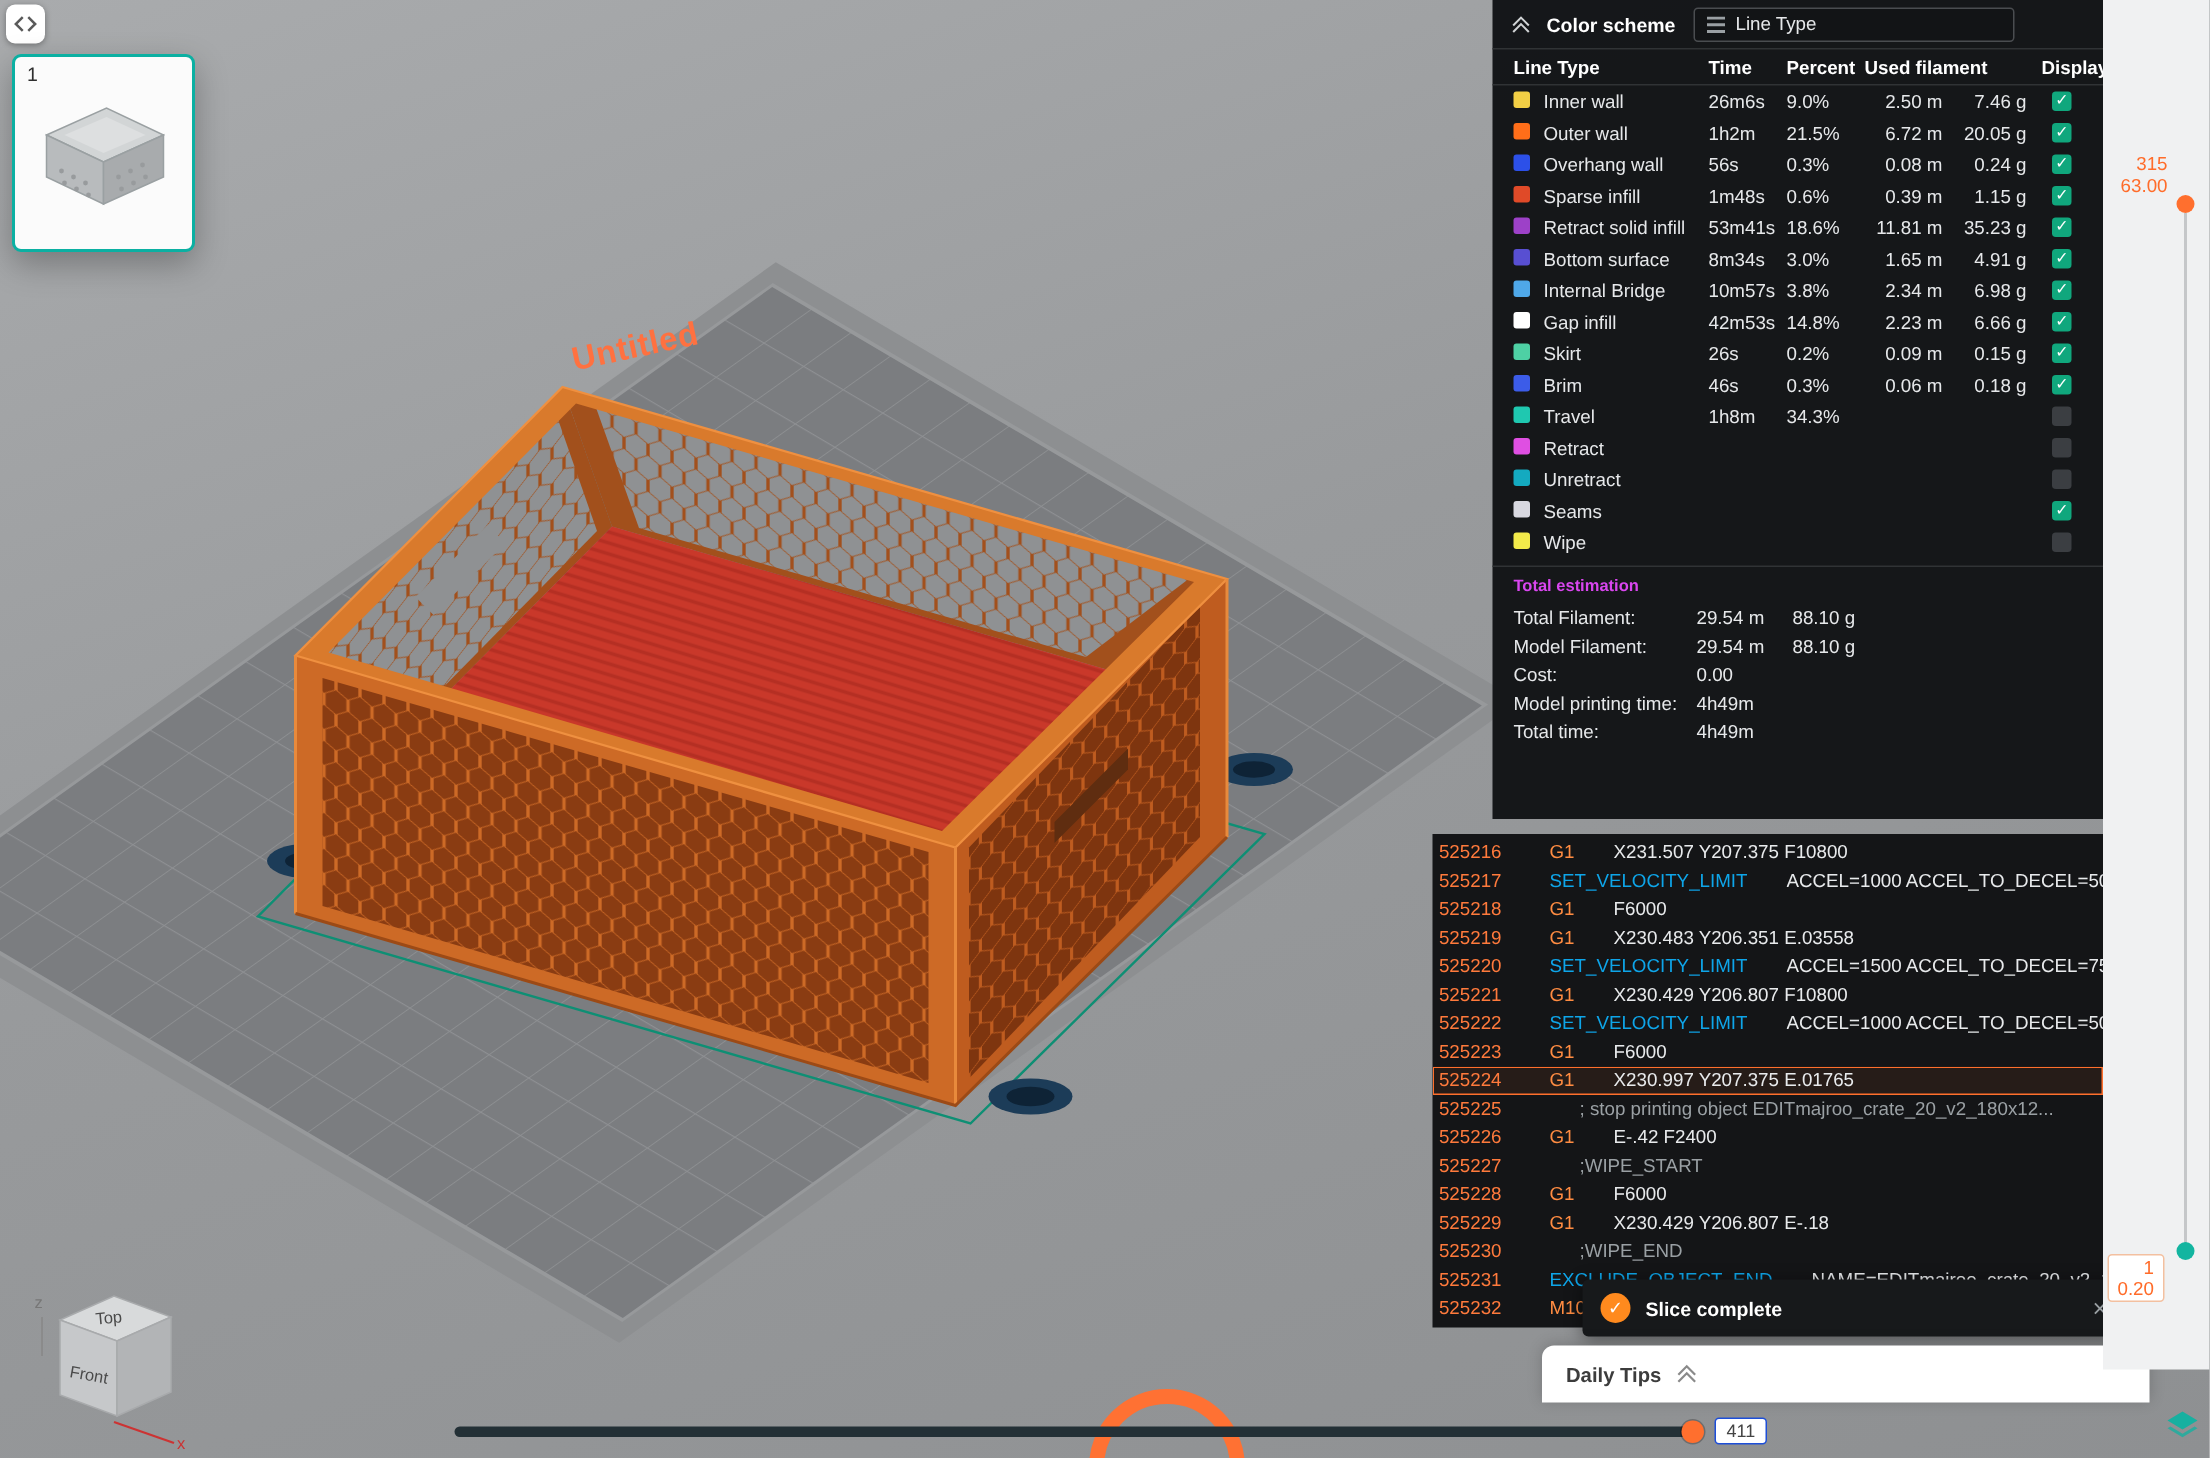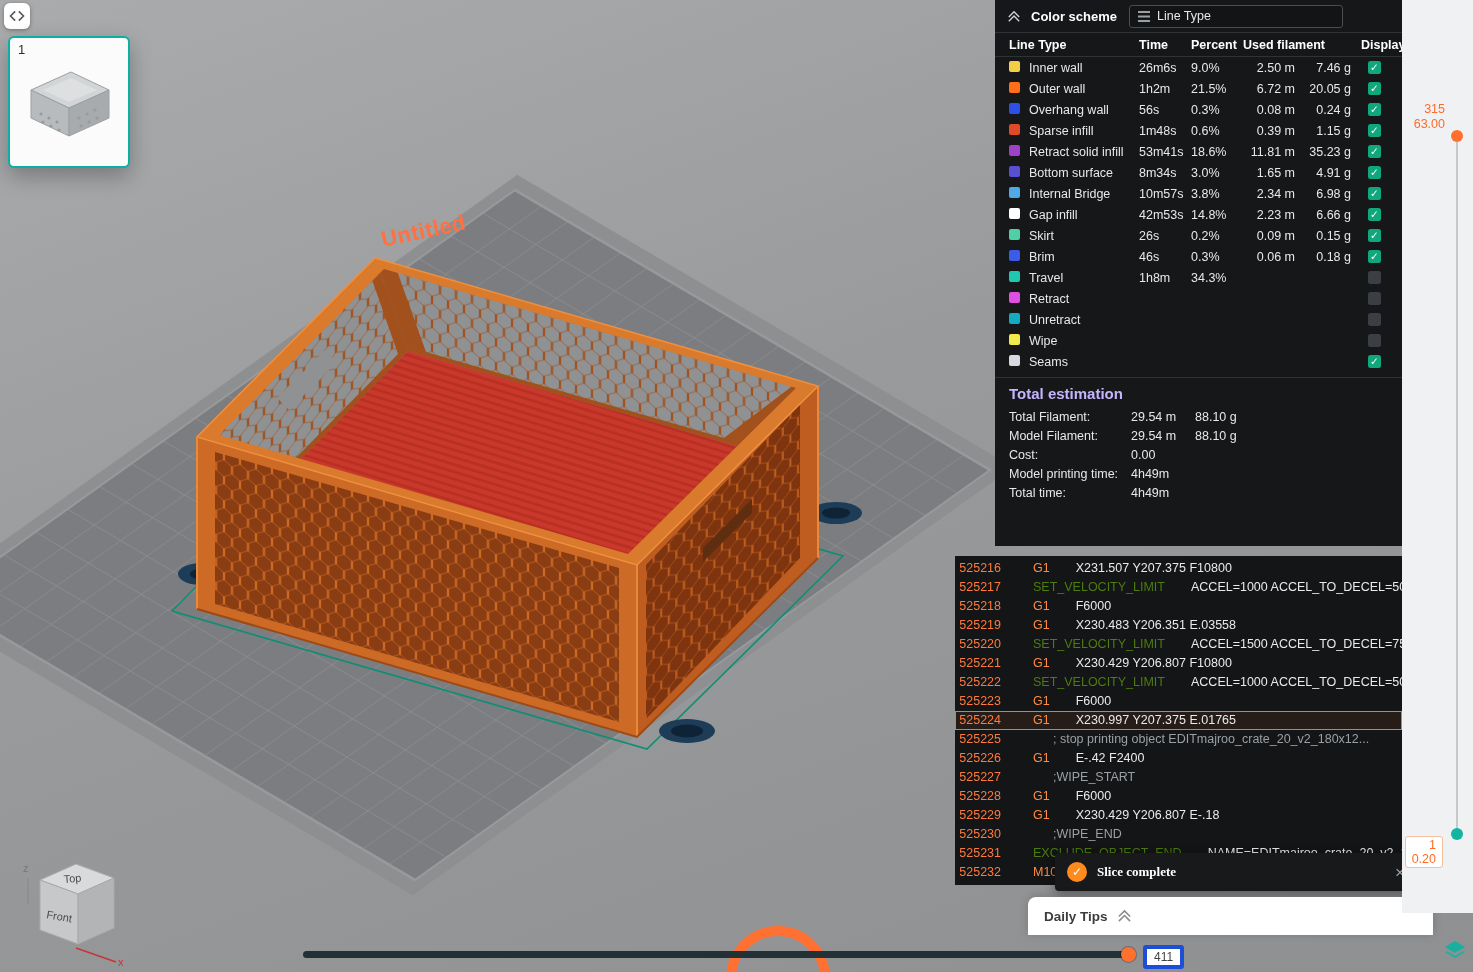--- a/index.html
+++ b/index.html
@@ -32,54 +32,54 @@
   .cols .c-disp{text-align:right;padding-right:4px;}
   .lrow{display:grid;grid-template-columns:20px 110px 52px 50px 62px 56px 1fr;align-items:center;height:21px;
     padding:0 12px 0 14px;}
   .swatch{width:11px;height:11px;border-radius:2px;display:inline-block;}
   .lt-len,.lt-wt{text-align:right;padding-right:8px;}
   .checkwrap{display:flex;justify-content:center;}
   .check{width:13px;height:13px;border-radius:2.5px;display:inline-block;position:relative;cursor:pointer;}
   .check.on{background:#10a77d;}
   .check.on::after{content:"✓";position:absolute;inset:0;color:#fff;font-size:10.5px;line-height:13px;text-align:center;}
   .check.off{background:#3b3e42;}
-  .est-title{font-weight:bold;font-size:15px;color:#c4b5fd;padding:7px 14px 5px;border-top:1px solid #303335;margin-top:5px;}
+  .est-title{font-weight:bold;font-size:11px;color:#d946ef;padding:7px 14px 5px;border-top:1px solid #303335;margin-top:5px;}
   .erow{display:grid;grid-template-columns:122px 64px 1fr;align-items:center;height:19px;padding:0 14px;}
 
   
   .gcode{position:absolute;left:955px;top:556px;width:447px;height:326px;background:rgba(15,17,19,.97);
     padding-top:3px;overflow:hidden;font-size:12.5px;}
   .grow{display:flex;align-items:center;height:19px;line-height:19px;white-space:nowrap;cursor:default;gap:20px;}
   .gnum{width:46px;flex:none;text-align:right;color:#ff7a3c;margin-right:12px;}
   .gcmd{color:#ff8c42;margin-right:6px;}
   .gcmd:empty{margin-right:0;}
-  .macro .gcmd{color:#4d7c0f;}
+  .macro .gcmd{color:#0ea5e9;}
   .grest{color:#e8eaec;overflow:hidden;}
   .comment .grest{color:#9aa0a4;}
   .hl{box-shadow:inset 0 0 0 1px #ff6f2c;background:rgba(255,111,44,.08);}
 
   
   .toast{position:absolute;left:1055px;top:853px;width:338px;height:38px;background:#17191b;border-radius:4px;
     display:flex;align-items:center;padding:0 12px;gap:10px;box-shadow:0 2px 12px rgba(0,0,0,.45);}
   .ticon{width:20px;height:20px;flex:none;border-radius:50%;background:#ff8a1e;color:#fff;font-size:12px;
     display:flex;align-items:center;justify-content:center;}
-  .ttext{color:#fff;font-weight:bold;font-size:13px;flex:1;font-family:Liberation Serif, serif;}
+  .ttext{color:#fff;font-weight:bold;font-size:13px;flex:1;}
   .tclose{color:#9aa0a4;font-size:17px;line-height:17px;cursor:pointer;}
 
   
   .tips{position:absolute;left:1028px;top:897px;width:373px;height:38px;background:#fff;border-radius:8px 8px 0 0;
     display:flex;align-items:center;padding:0 16px;gap:9px;box-shadow:0 -1px 10px rgba(0,0,0,.18);
     color:#3c3c3c;font-weight:bold;font-size:13.5px;cursor:pointer;}
 
   
   .hslider{position:absolute;left:303px;top:944px;width:870px;height:20px;}
   .htrack{position:absolute;left:0;top:7px;width:832px;height:7px;border-radius:4px;background:#233036;cursor:pointer;}
   .hhandle{position:absolute;left:818px;top:3px;width:15px;height:15px;border-radius:50%;background:#ff6f2e;
     box-shadow:0 0 0 1px rgba(0,0,0,.25);cursor:grab;}
-  .hvalue{position:absolute;left:840px;top:1px;background:#fff;border:4px solid #1d4ed8;border-radius:3px;
+  .hvalue{position:absolute;left:840px;top:1px;background:#fff;border:1px solid #1d4ed8;border-radius:3px;
     font-size:12px;color:#444;padding:1px 7px;}
 
   
   .rstrip{position:absolute;left:1402px;top:0;width:71px;height:913px;background:#f0f1f2;}
   .vtrack{position:absolute;left:54px;top:142px;width:2px;height:692px;background:#c5c7c9;cursor:pointer;}
   .vhandle{position:absolute;width:12px;height:12px;border-radius:50%;cursor:grab;}
   .vh-top{left:49px;top:130px;background:#ff6f2e;}
   .vh-bottom{left:49px;top:828px;background:#13b5a0;}
   .vlab-top{position:absolute;right:28px;top:102px;text-align:right;color:#ff6c2a;font-size:12.5px;line-height:15px;}
   .vlab-bottom{position:absolute;right:30px;top:836px;text-align:right;color:#ff6c2a;font-size:12.5px;line-height:14px;
@@ -396,40 +396,40 @@
           <span></span>
           <span></span>
           <span class="lt-len"></span>
           <span class="lt-wt"></span>
           <span class="checkwrap">
             <span class="check off"></span>
           </span>
         </div>
 
         <div class="lrow">
+          <span><span class="swatch" style="background: rgb(216, 216, 224);"></span></span>
+          <span>Seams</span>
+          <span></span>
+          <span></span>
+          <span class="lt-len"></span>
+          <span class="lt-wt"></span>
+          <span class="checkwrap">
+            <span class="check on"></span>
+          </span>
+        </div>
+
+        <div class="lrow">
           <span><span class="swatch" style="background: rgb(242, 234, 74);"></span></span>
           <span>Wipe</span>
           <span></span>
           <span></span>
           <span class="lt-len"></span>
           <span class="lt-wt"></span>
           <span class="checkwrap">
             <span class="check off"></span>
-          </span>
-        </div>
-
-        <div class="lrow">
-          <span><span class="swatch" style="background: rgb(216, 216, 224);"></span></span>
-          <span>Seams</span>
-          <span></span>
-          <span></span>
-          <span class="lt-len"></span>
-          <span class="lt-wt"></span>
-          <span class="checkwrap">
-            <span class="check on"></span>
           </span>
         </div>
       </div>
 
     <div class="est-title">Total estimation</div>
     <div>
 
         <div class="erow">
           <span>Total Filament:</span>
           <span>29.54 m</span>

